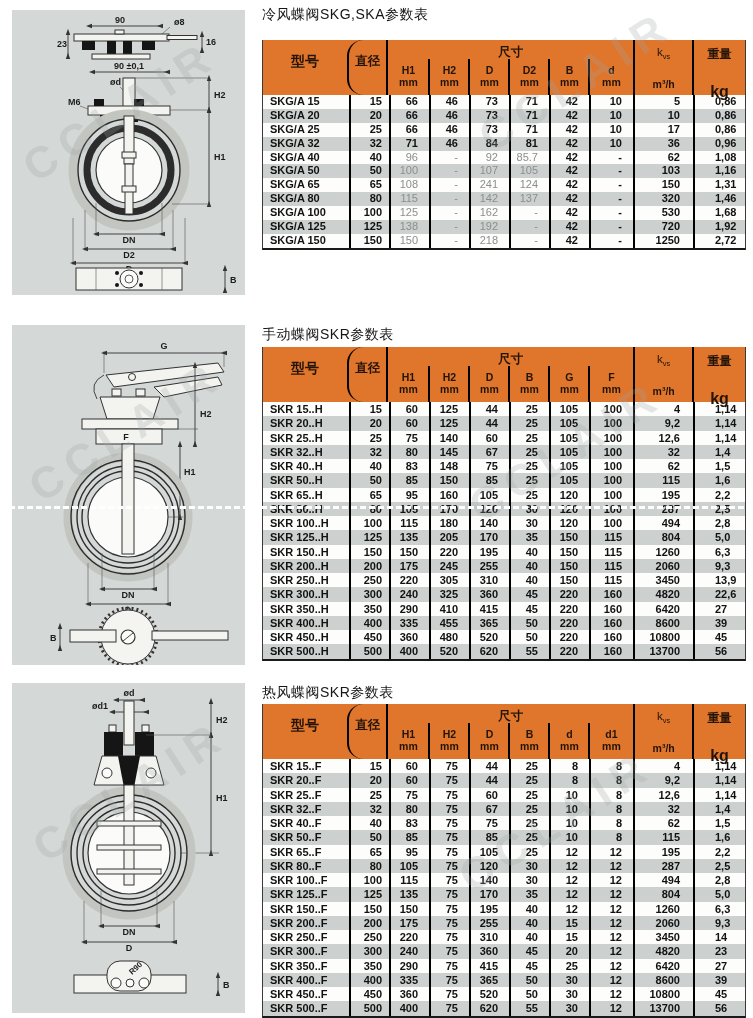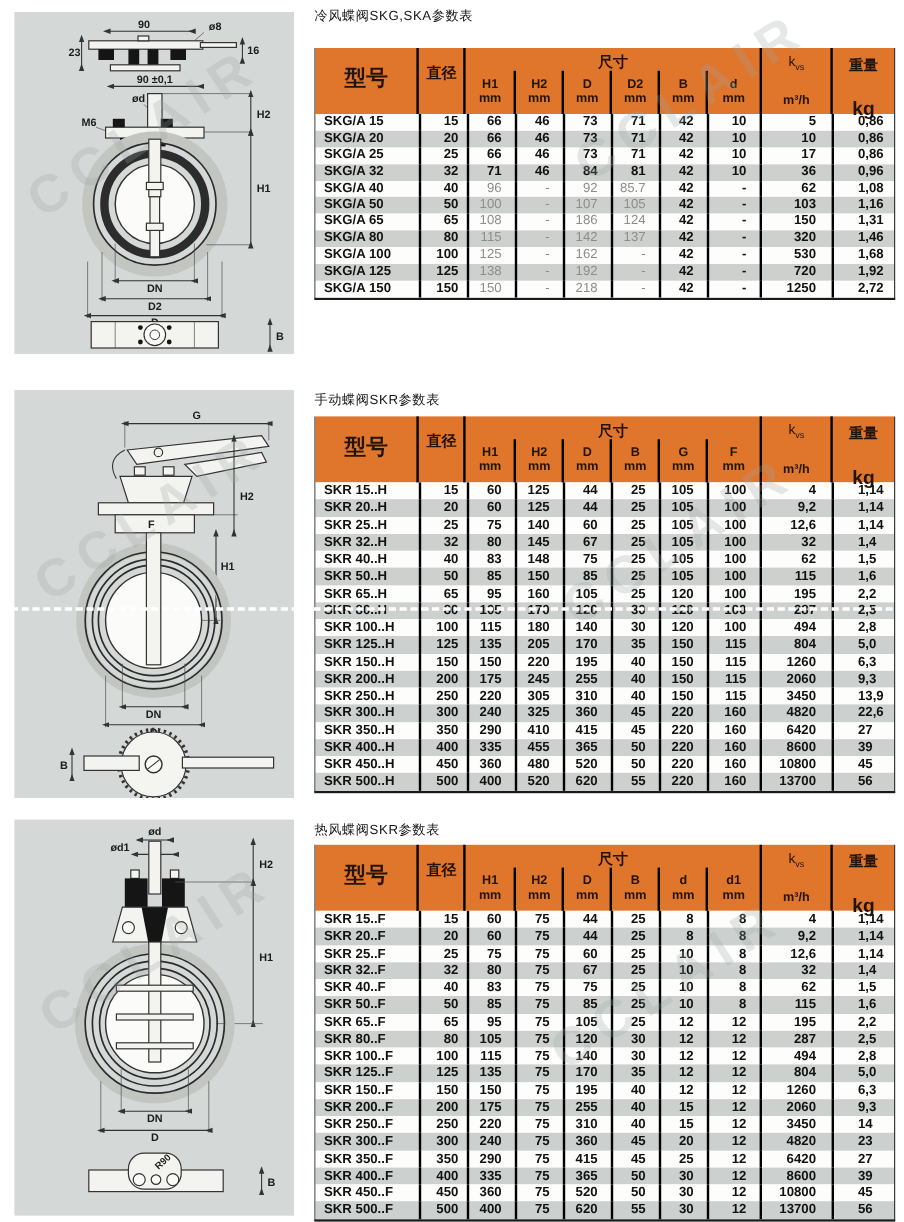--- a/index.html
+++ b/index.html
@@ -18,37 +18,37 @@
   svg text.lab.sm { font-size: 8px; }
   svg .dim { stroke:#333; stroke-width:0.9; fill:none; }
   svg .thin { stroke:#555; stroke-width:0.6; fill:none; }
   svg .part { stroke:#333; stroke-width:1; fill:#f3f3ef; }
   svg .blk { fill:#151515; stroke:none; }
   svg .ring-outer { stroke:#c3c6c0; stroke-width:9; fill:none; }
   svg .ring { stroke:#2c2c2c; fill:none; }
 
   
   .tbl-title {
-    position: absolute; font-size: 11px; color:#161616; letter-spacing: 0.5px;
+    position: absolute; font-size: 14px; color:#161616; letter-spacing: 0.5px;
     font-weight: normal;
   }
 
   
   .tbl {
     position: absolute; left: 262px; width: 484px;
     border-left: 1px solid #3a3a3a; border-right: 1px solid #3a3a3a;
     border-bottom: 2px solid #1a1a1a;
     background: #fdfdfc;
   }
   .thead {
     display: flex; height: 55px; background: #e0752c; color:#221408;
   }
   .hc { height: 100%; }
-  .hc-model { width: 86px; text-align:center; font-size:18px; font-weight:bold; padding-top:13px; }
-  .hc-dia   { width: 40px; text-align:center; font-size:12.5px; font-weight:bold; padding-top:13px; border-left:2px solid #000; }
+  .hc-model { width: 86px; text-align:center; font-size:14px; font-weight:bold; padding-top:13px; }
+  .hc-dia   { width: 40px; text-align:center; font-size:12.5px; font-weight:bold; padding-top:13px; border-left:2px solid #000;border-radius:16px; }
   .hc-dims  { width: 252px; border-left:2px solid #000; display:flex; flex-direction:column; }
   .dims-label { height: 19px; text-align:center; font-size:12.5px; font-weight:bold; padding-top:4px; }
   .dims-row { flex:1; display:flex; }
   .sub-cell { width:40px; text-align:center; padding-top:5px; }
   .sub-cell:last-child { width:44px; }
   .sub-cell + .sub-cell { border-left:2px solid #000; }
   .sub-name, .sub-unit { font-size:10.5px; font-weight:bold; line-height:12px; }
   .hc-kvs { width:60px; border-left:2px solid #000; display:flex; flex-direction:column; justify-content:space-between; text-align:center; padding:6px 0 5px; }
   .kvs-top { font-size:11.5px; font-weight:normal; }
   .kvs-top sub { font-size:7.5px; }
@@ -415,21 +415,21 @@
         <div class="tcell c6">42</div>
         <div class="tcell c7">-</div>
         <div class="tcell c8">103</div>
         <div class="tcell c9">1,16</div>
       </div>
       <div class="trow">
         <div class="tcell c0">SKG/A 65</div>
         <div class="tcell c1">65</div>
         <div class="tcell c2 muted">108</div>
         <div class="tcell c3 muted">-</div>
-        <div class="tcell c4 muted">186</div>
+        <div class="tcell c4 muted">241</div>
         <div class="tcell c5 muted">124</div>
         <div class="tcell c6">42</div>
         <div class="tcell c7">-</div>
         <div class="tcell c8">150</div>
         <div class="tcell c9">1,31</div>
       </div>
       <div class="trow alt">
         <div class="tcell c0">SKG/A 80</div>
         <div class="tcell c1">80</div>
         <div class="tcell c2 muted">115</div>

